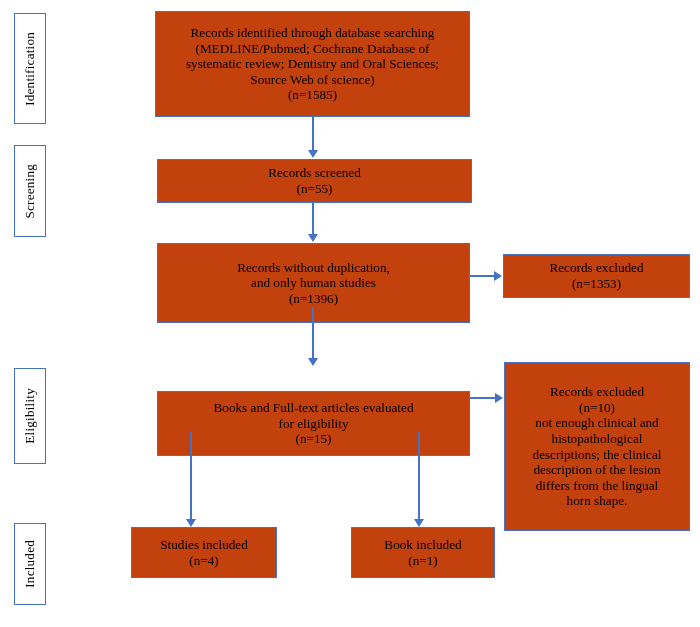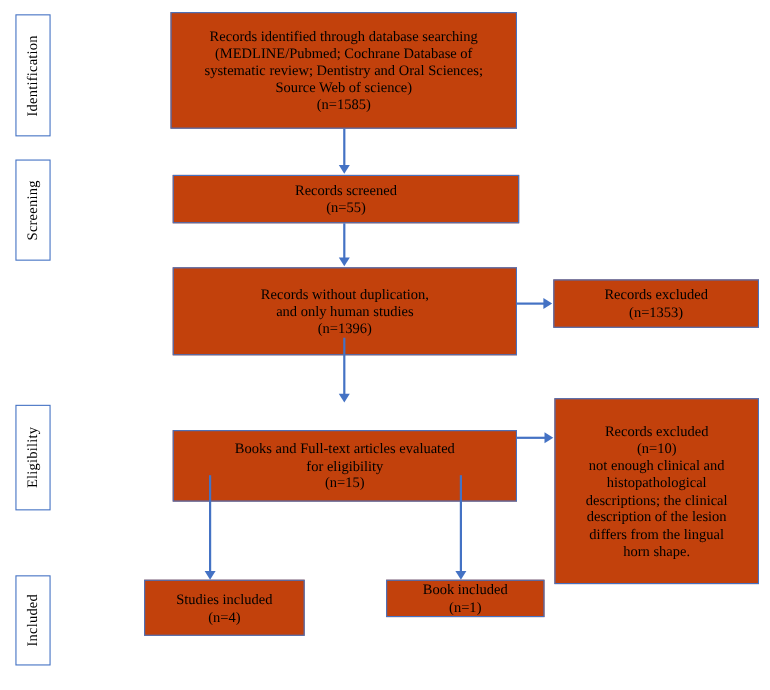--- a/index.html
+++ b/index.html
@@ -120,21 +120,21 @@
 not enough clinical and
 histopathological
 descriptions; the clinical
 description of the lesion
 differs from the lingual
 horn shape.</div>
 
   <div class="box" style="left:131px; top:527px; width:146px; height:51px;">Studies included
 (n=4)</div>
 
-  <div class="box" style="left:351px; top:527px; width:144px; height:34px;">Book included
+  <div class="box" style="left:351px; top:527px; width:144px; height:51px;">Book included
 (n=1)</div>
 
   <div class="conn vline" style="left:312px; top:117px; height:34px;"></div>
   <div class="arrow-down" style="left:307.5px; top:150px;"></div>
 
   <div class="conn vline" style="left:312px; top:203px; height:32px;"></div>
   <div class="arrow-down" style="left:307.5px; top:234px;"></div>
 
   <div class="conn hline" style="left:470px; top:275px; width:25px;"></div>
   <div class="arrow-right" style="left:494px; top:270.5px;"></div>

